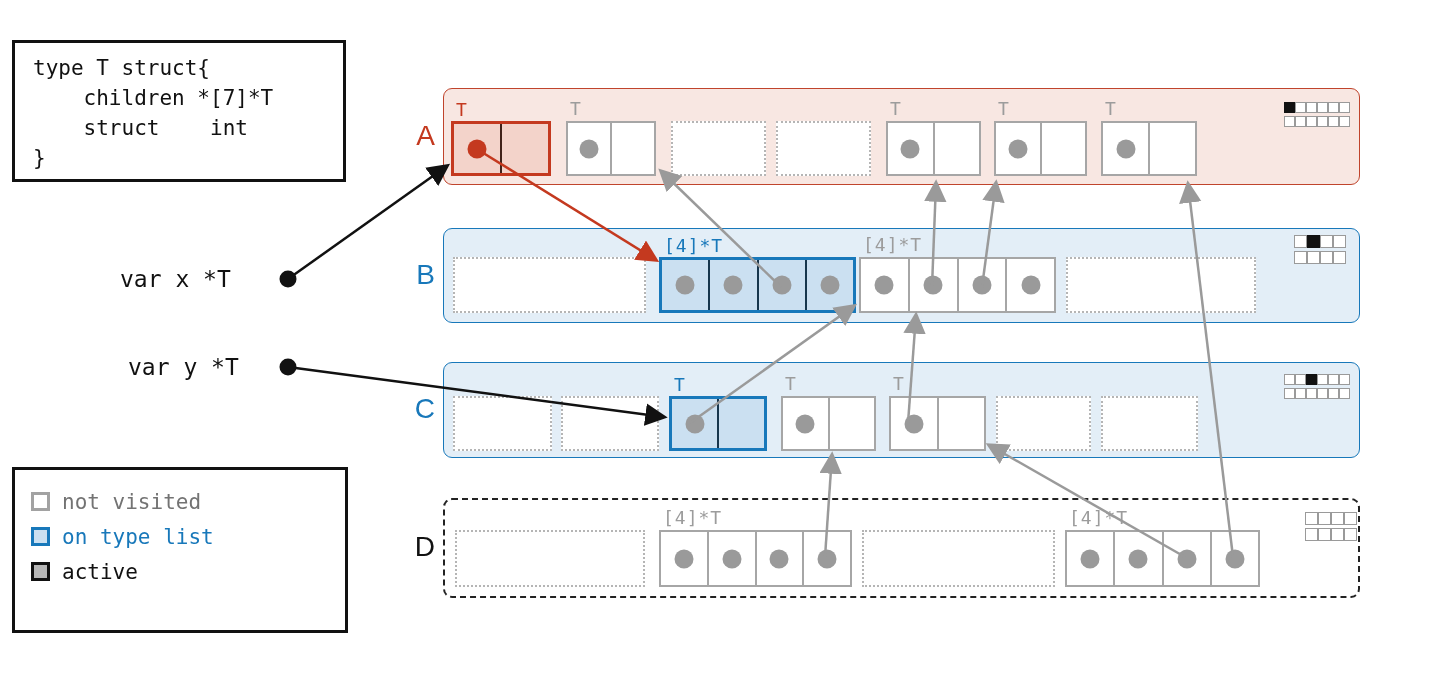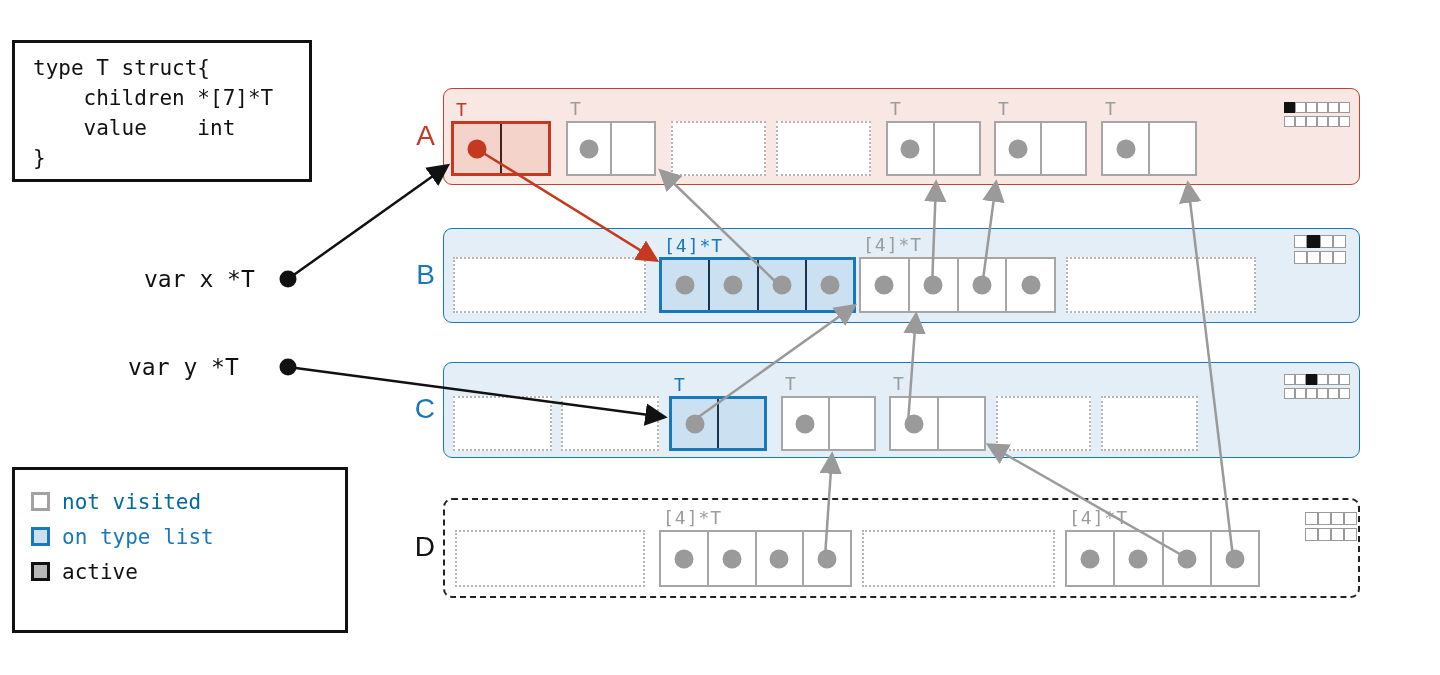--- a/index.html
+++ b/index.html
@@ -1,19 +1,19 @@
 <!DOCTYPE html>
 <html><head>
 <meta charset="utf-8">
 <style>
   html,body{margin:0;padding:0;background:#fff;}
   #canvas{position:relative;width:1440px;height:675px;background:#ffffff;overflow:hidden;
           font-family:"DejaVu Sans Mono", monospace;}
   .box{position:absolute;border:3px solid #111;background:#fff;}
-  #code-box{left:12px;top:40px;width:300px;height:142px;padding:10px 0 0 18px;box-sizing:border-box;}
+  #code-box{left:12px;top:40px;width:334px;height:142px;padding:10px 0 0 18px;box-sizing:border-box;}
   .code-line{white-space:pre;font-size:21px;line-height:30px;color:#111;}
   #legend-box{left:12px;top:467px;width:336px;height:166px;padding:14px 0 0 16px;box-sizing:border-box;}
   .legend-item{display:flex;align-items:center;height:35px;font-size:21px;}
   .legend-swatch{width:13px;height:13px;border:3px solid;margin-right:12px;box-sizing:content-box;}
   .var-label{position:absolute;font-size:23px;color:#111;white-space:pre;}
   .region{position:absolute;box-sizing:border-box;border-radius:9px;}
   .region-label{position:absolute;font-family:"Liberation Sans",sans-serif;font-size:28px;
                 width:34px;text-align:right;}
   .mem-item{position:absolute;box-sizing:border-box;display:flex;}
   .slot{border:2px dotted #b5b5b5;background:#fff;}
@@ -29,29 +29,29 @@
   .bitmap-cell.filled{background:#111;border-color:#111;}
   #arrow-layer{position:absolute;left:0;top:0;pointer-events:none;}
 </style>
 </head>
 <body>
 
 <div id="canvas">
   <div class="box" id="code-box">
       <div class="code-line">type T struct{</div>
       <div class="code-line">    children *[7]*T</div>
-      <div class="code-line">    value    int</div>
+      <div class="code-line">    struct    int</div>
       <div class="code-line">}</div>
     </div>
   <div id="var-labels">
-      <div class="var-label" style="left: 144px; top: 266px;">var x *T</div>
+      <div class="var-label" style="left: 120px; top: 266px;">var x *T</div>
       <div class="var-label" style="left: 128px; top: 354px;">var y *T</div>
     </div>
   <div class="box" id="legend-box">
-      <div class="legend-item" style="color: #0369a1;">
+      <div class="legend-item" style="color: #737373;">
         <span class="legend-swatch" style="border-color: rgb(162, 162, 162); background: rgb(255, 255, 255);"></span>
         <span>not visited</span>
       </div>
       <div class="legend-item" style="color: rgb(24, 120, 186);">
         <span class="legend-swatch" style="border-color: rgb(24, 120, 186); background: rgb(203, 224, 241);"></span>
         <span>on type list</span>
       </div>
       <div class="legend-item" style="color: rgb(17, 17, 17);">
         <span class="legend-swatch" style="border-color: rgb(17, 17, 17); background: rgb(183, 183, 183);"></span>
         <span>active</span>

